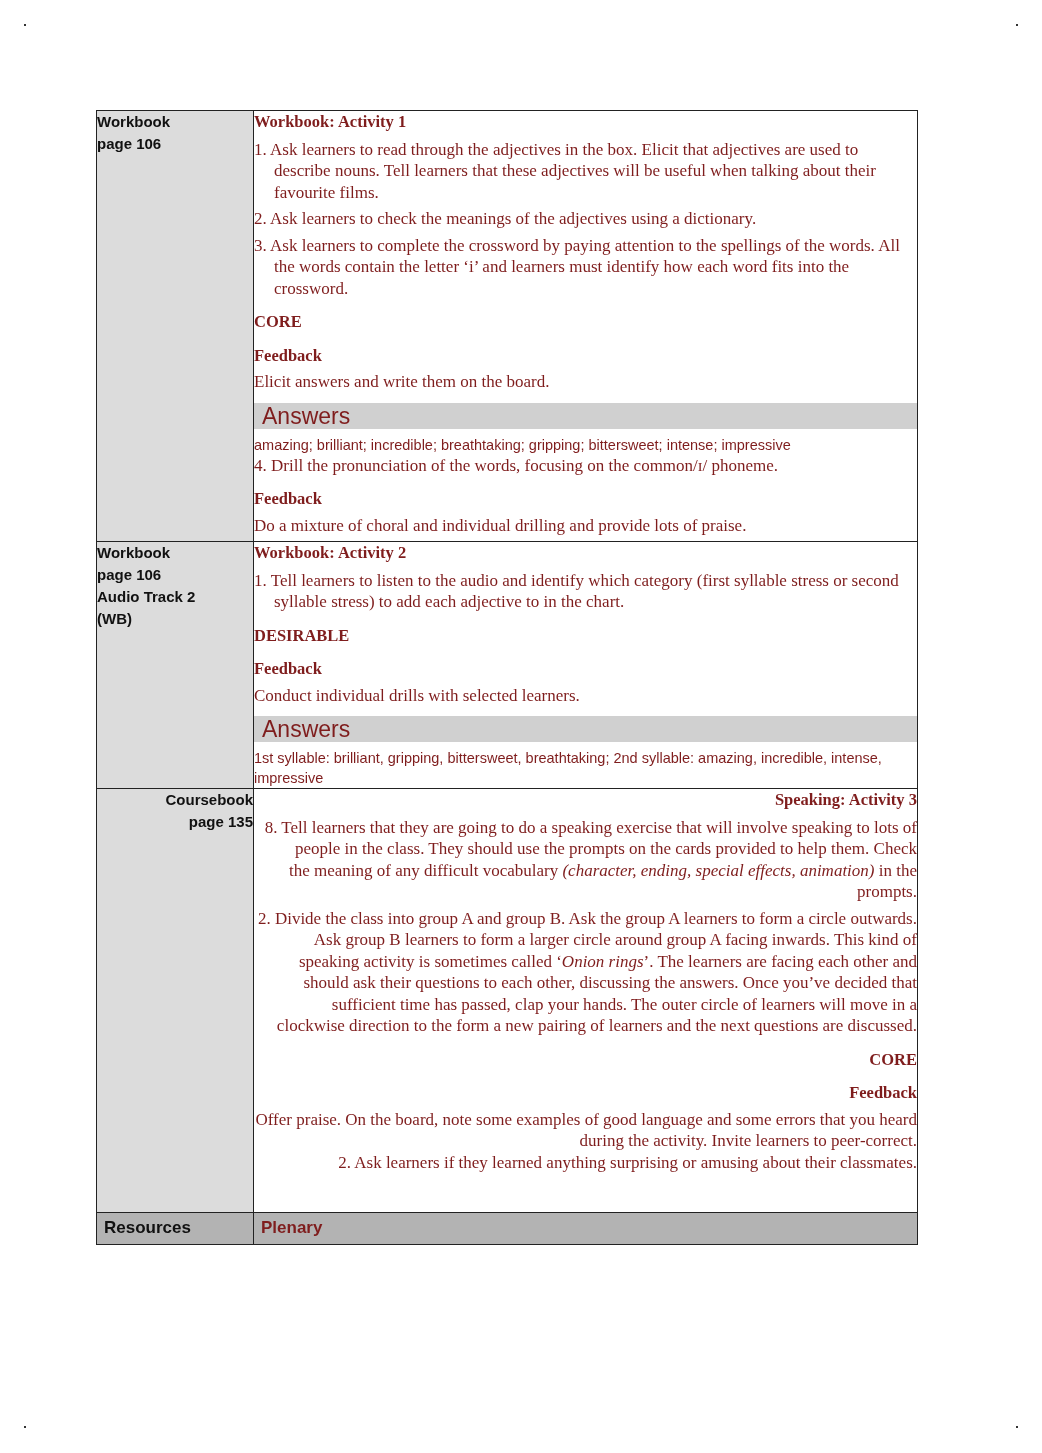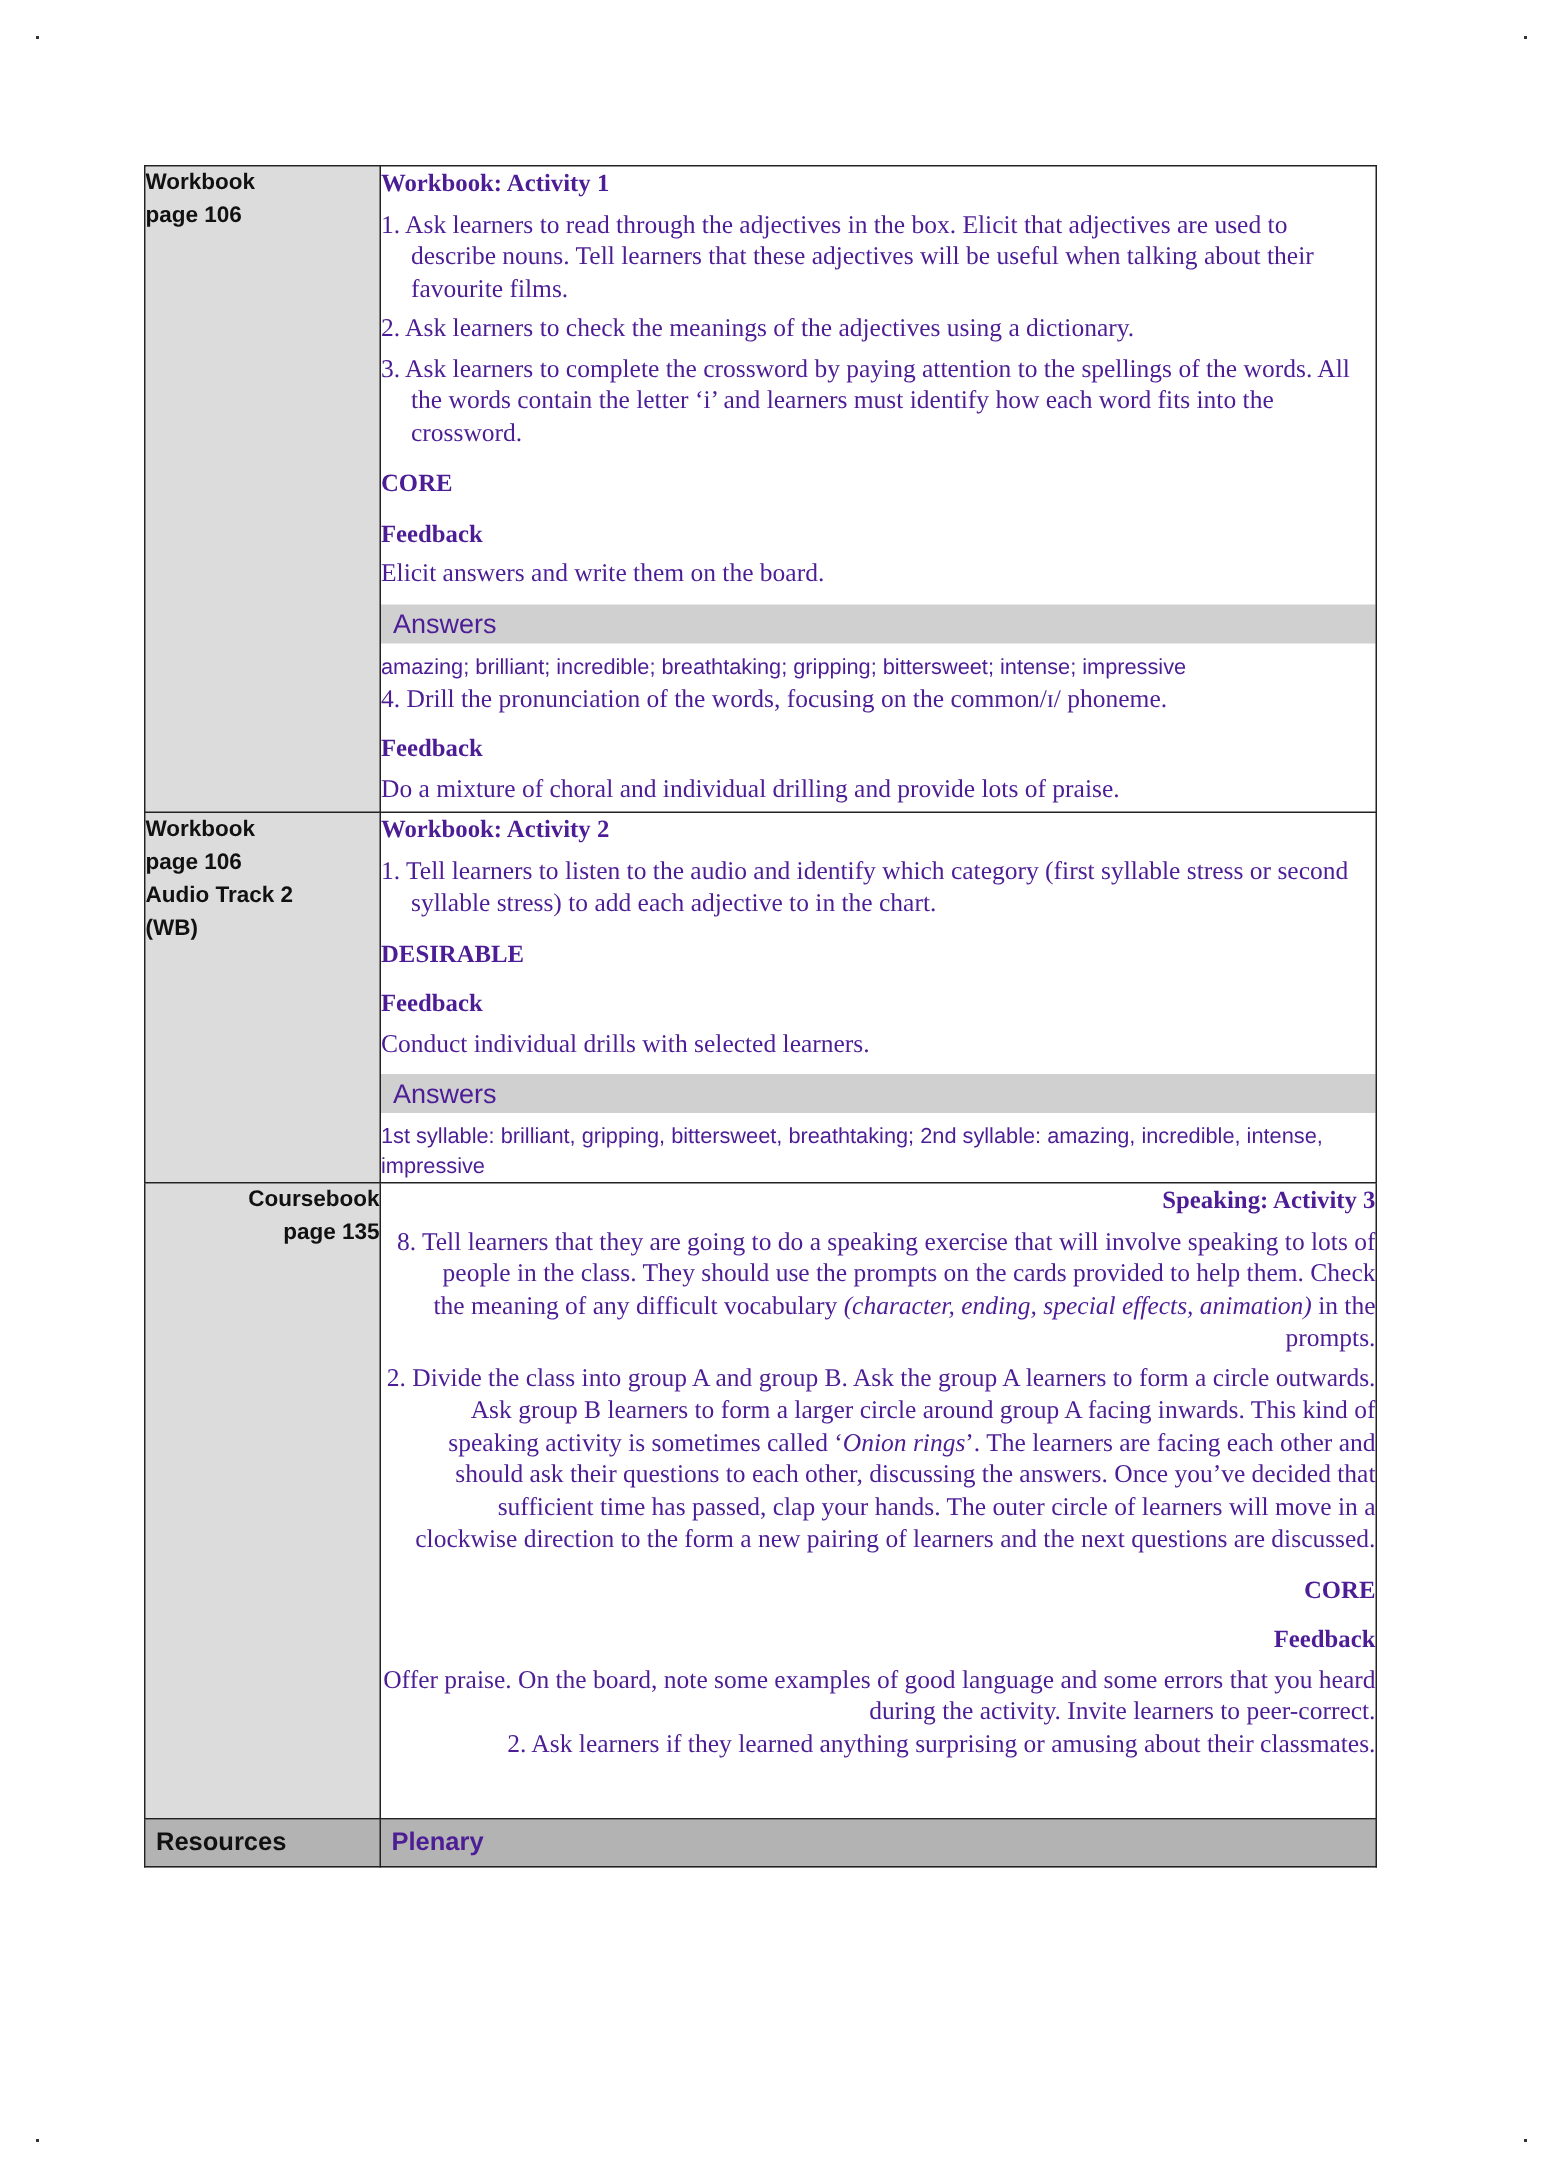--- a/index.html
+++ b/index.html
@@ -10,29 +10,29 @@
     border-collapse: collapse; table-layout: fixed; padding-left: 38px;
   }
   table.lesson td { border: 1.5px solid #222; vertical-align: top; padding: 0; }
   td.left {
     width: 156px; background: #dcdcdc;
     font-family: "Liberation Sans", sans-serif; font-weight: bold; font-size: 15px;
     color: #111; padding: 6px 6px 4px 7px; line-height: 22px;
   }
   td.right {
     background: #fff; padding: 6px 7px 4px 7px;
-    font-family: "Liberation Serif", serif; font-size: 17px; color: #4c1d95;
+    font-family: "Liberation Serif", serif; font-size: 17px; color: #7f1d1d;
     line-height: 21.5px;
   }
   .act-title { font-weight: bold; font-size: 16.5px; margin: 0 0 6px 0; }
   .item { padding-left: 20px; text-indent: -20px; margin: 0 0 5px 0; }
   .lbl { font-weight: bold; font-size: 16.5px; margin: 12px 0 5px 0; }
   .para { margin: 0 0 5px 0; }
   .ans-bar {
-    background: #d0d0d0; font-family: "Liberation Sans", sans-serif; font-size: 18px;
+    background: #d0d0d0; font-family: "Liberation Sans", sans-serif; font-size: 23px;
     padding: 2px 8px; margin: 10px 0 6px 0; height: 22px; line-height: 22px;
   }
   .ans-text { font-family: "Liberation Sans", sans-serif; font-size: 14.5px; line-height: 20px; margin: 0; }
   tr.header td { background: #b3b3b3; font-family: "Liberation Sans", sans-serif; font-weight: bold; font-size: 17px; padding: 4px 7px; line-height: 22px; }
   tr.header td.right { background: #b3b3b3; }
   em { font-style: italic; }
 </style>
 </head>
 <body>
 

